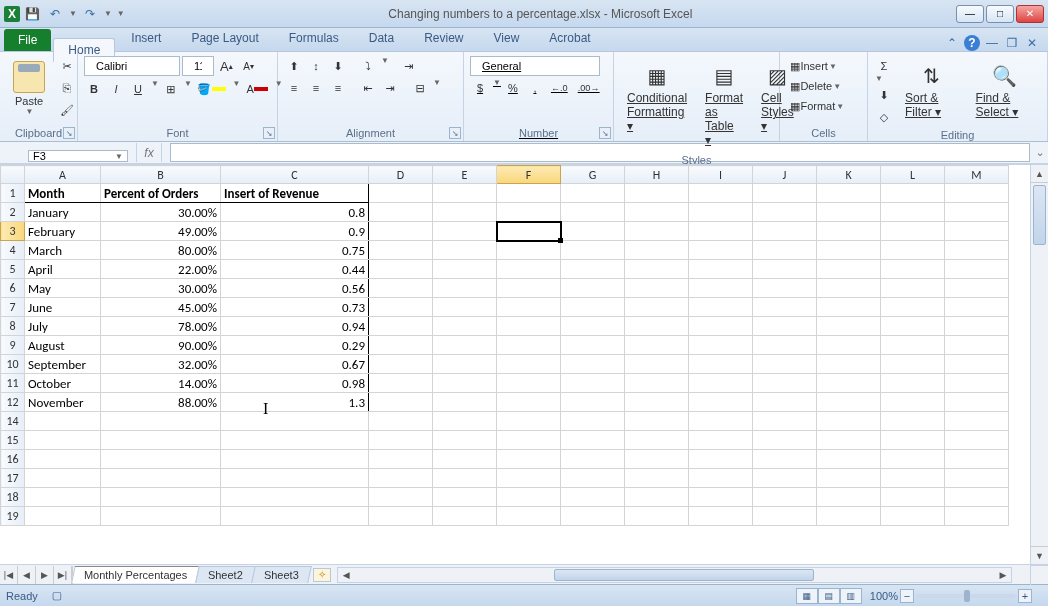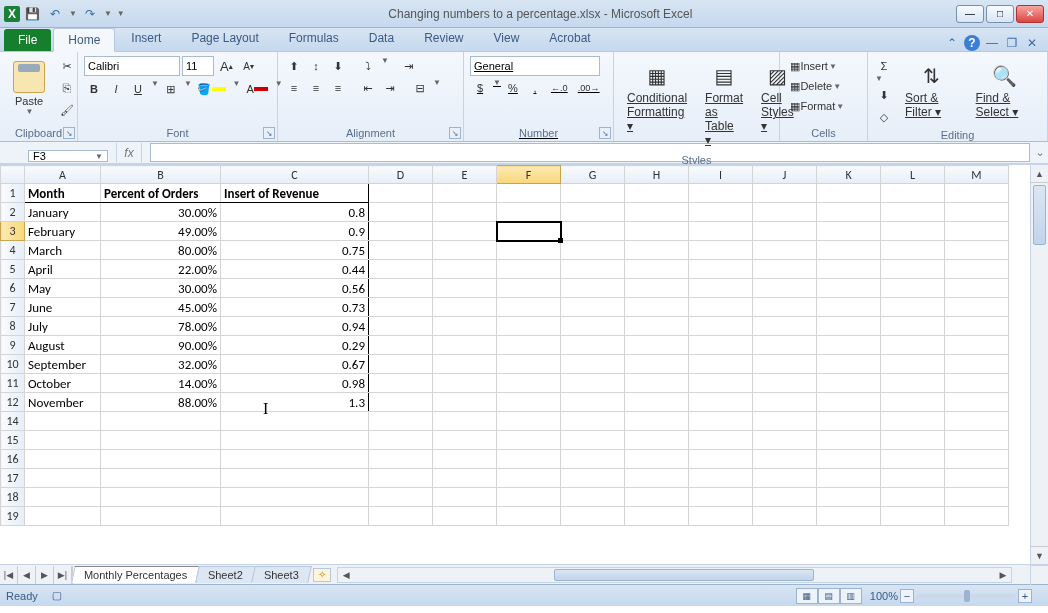--- a/index.html
+++ b/index.html
@@ -11,48 +11,48 @@
 .qat-icon { width:18px; height:18px; display:flex; align-items:center; justify-content:center; font-size:12px; color:#3a6ea5; }
 .title-text { flex:1; text-align:center; color:#555; font-size:12px;}
 .winbtns { display:flex; gap:2px; padding-right:4px;}
 .winbtn { width:28px; height:18px; border:1px solid #7a8fab; border-radius:3px; display:flex; align-items:center; justify-content:center; font-size:10px; background:linear-gradient(#f7fbff,#d7e5f5); }
 .winbtn.close { background:linear-gradient(#f6a6a0,#d44); color:#fff; border-color:#a33; }
 
 
 .ribbon-tabs { height:24px; display:flex; align-items:flex-end; background:linear-gradient(#d8e5f2,#c5d8ee); padding-left:0; border-bottom:1px solid #b7c8dd;}
 .tab-file { background:#167f2d; color:#fff; padding:4px 14px; font-size:12px; border-top-right-radius:3px; border-top-left-radius:3px; margin-right:2px; margin-left:4px;}
 .tab { padding:4px 14px; font-size:12px; color:#3a5a84; border-top-left-radius:3px; border-top-right-radius:3px; margin-right:2px; }
-.tab.active { background:#f4f8fd; color:#3a5a84; border:1px solid #b7c8dd; border-bottom:1px solid #f4f8fd; position:relative; top:1px; }
+.tab.active { background:#f4f8fd; color:#3a5a84; border:1px solid #b7c8dd; border-bottom:1px solid #f4f8fd; position:relative; top:11px; }
 .ribbon-help { margin-left:auto; display:flex; gap:4px; padding-right:8px; align-items:center;}
 .ribbon-help span { width:16px; height:16px; display:flex; align-items:center; justify-content:center; color:#3a6ea5; font-size:12px; border-radius:50%; }
 .ribbon-help .help-ico{ background:#3a7fd4; color:#fff; font-weight:bold;}
 
 
 .ribbon { height:90px; background:linear-gradient(#f4f8fd,#e6eef8); border-bottom:1px solid #a9bed6; display:flex; }
 .group { border-right:1px solid #c5d3e4; padding:4px 6px 2px 6px; display:flex; flex-direction:column; justify-content:space-between; position:relative;}
 .group-body { display:flex; gap:4px; align-items:flex-start; flex:1;}
 .group-label { text-align:center; color:#5a6f8a; font-size:11px; padding:2px 0 0 0;}
 .dlgbtn { position:absolute; right:2px; bottom:2px; width:12px; height:12px; border:1px solid #9db4cf; font-size:8px; display:flex; align-items:center; justify-content:center; color:#5a6f8a;}
 .btn { border:1px solid transparent; padding:2px 3px; display:flex; align-items:center; justify-content:center; min-width:20px; min-height:20px; font-size:11px; color:#333; border-radius:2px;}
 .bigbtn { display:flex; flex-direction:column; align-items:center; justify-content:center; padding:4px 6px; border:1px solid transparent; border-radius:3px; font-size:11px; color:#333;}
 .bigbtn small{font-size:12px;text-decoration:underline;}
 .paste-icon { width:32px; height:32px; background:#f8e6b0; border:1px solid #c9a54e; border-radius:3px; position:relative; margin-bottom:2px;}
 .paste-icon:before{content:""; position:absolute; top:2px;left:4px; width:22px; height:8px; background:#9ab; border-radius:2px;}
 .row { display:flex; gap:2px; }
 .col { display:flex; flex-direction:column; gap:2px;}
-.fontsel { border:1px solid #abc; background:#fff; height:20px; font-size:11px; padding:0 3px; }
+.fontsel { border:1px solid #abc; background:#fff; height:20px; font-size:11px; padding:0 11px; }
 .bold{font-weight:bold;} .italic{font-style:italic;} .underline{text-decoration:underline;}
 .color-swatch{width:14px; height:4px; background:#c00; display:inline-block;}
 .yellow-sw{background:#ff0;}
 .arrow-d { font-size:8px; color:#666; padding-left:1px;}
 .big-cell-icon{width:30px; height:30px; display:flex; align-items:center; justify-content:center; font-size:20px;}
 
 
 .fxbar { height:22px; display:flex; border-bottom:1px solid #c5d3e4; background:#eef3fa;}
-.namebox { width:80px; border:1px solid #abc; background:#fff; margin:8px 0 1px 28px; display:flex; align-items:center; padding:0 4px; font-size:11px;}
+.namebox { width:100px; border:1px solid #abc; background:#fff; margin:8px 0 1px 28px; display:flex; align-items:center; padding:0 4px; font-size:11px;}
 .namebox .dd{margin-left:auto; font-size:8px; color:#666;}
 .fx-sym{ width:26px; display:flex; align-items:center; justify-content:center; font-style:italic; color:#777; font-size:12px; border-right:1px solid #c5d3e4; border-left:1px solid #c5d3e4; margin:1px 8px;}
 .fxinput { flex:1; border:1px solid #abc; margin:1px 2px 1px 0; background:#fff;}
 .fx-expand{ width:16px; display:flex; align-items:center; justify-content:center; color:#777;}
 
 
 .gridwrap { position:relative; height:400px; overflow:hidden; border-top:1px solid #c5d3e4;}
 .grid-scroll { position:absolute; left:0; top:0; right:18px; bottom:0; overflow:hidden;}
 table.sheet { border-collapse:collapse; table-layout:fixed; }
 .sheet th, .sheet td { border:1px solid #d4d4d4; font-size:13px; font-family: Calibri, sans-serif; padding:0 3px; white-space:nowrap;}

